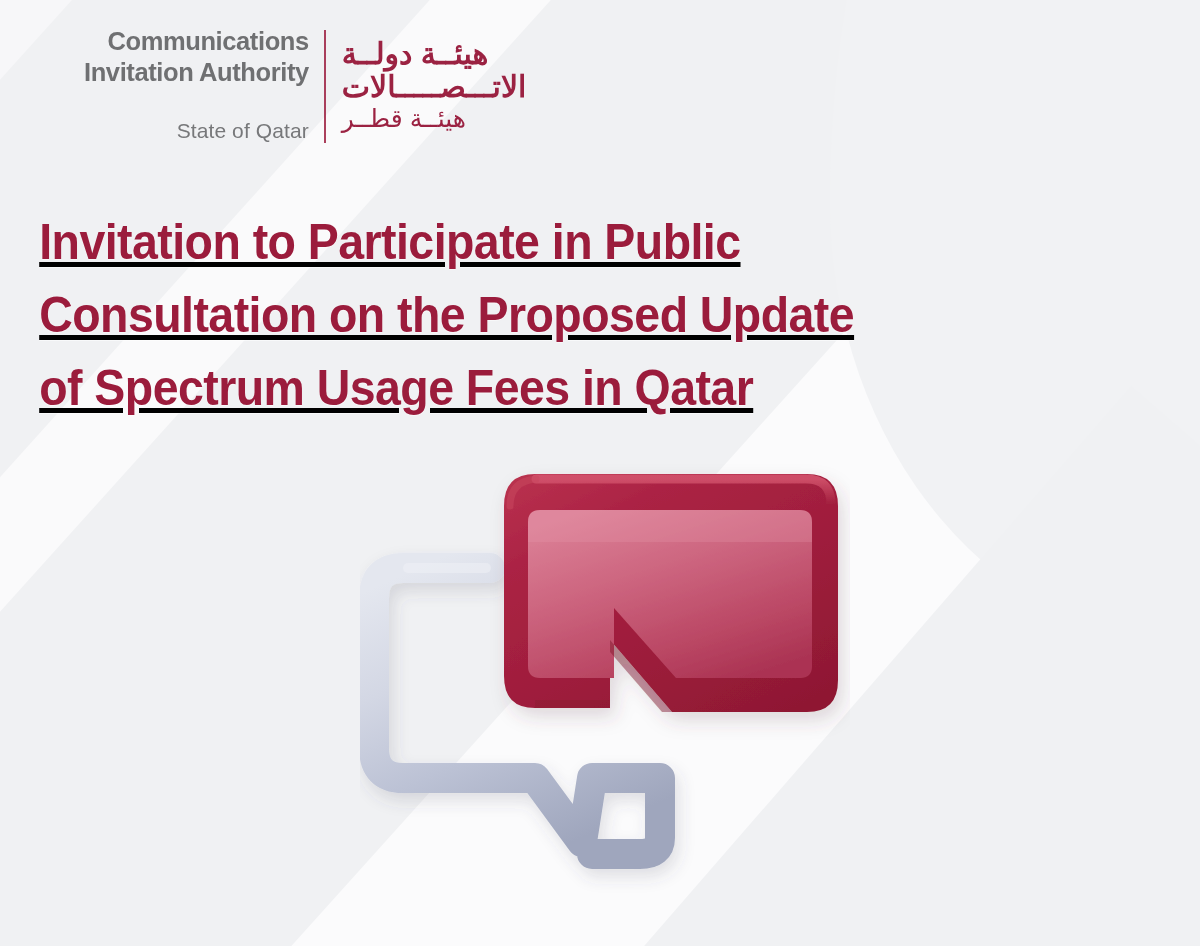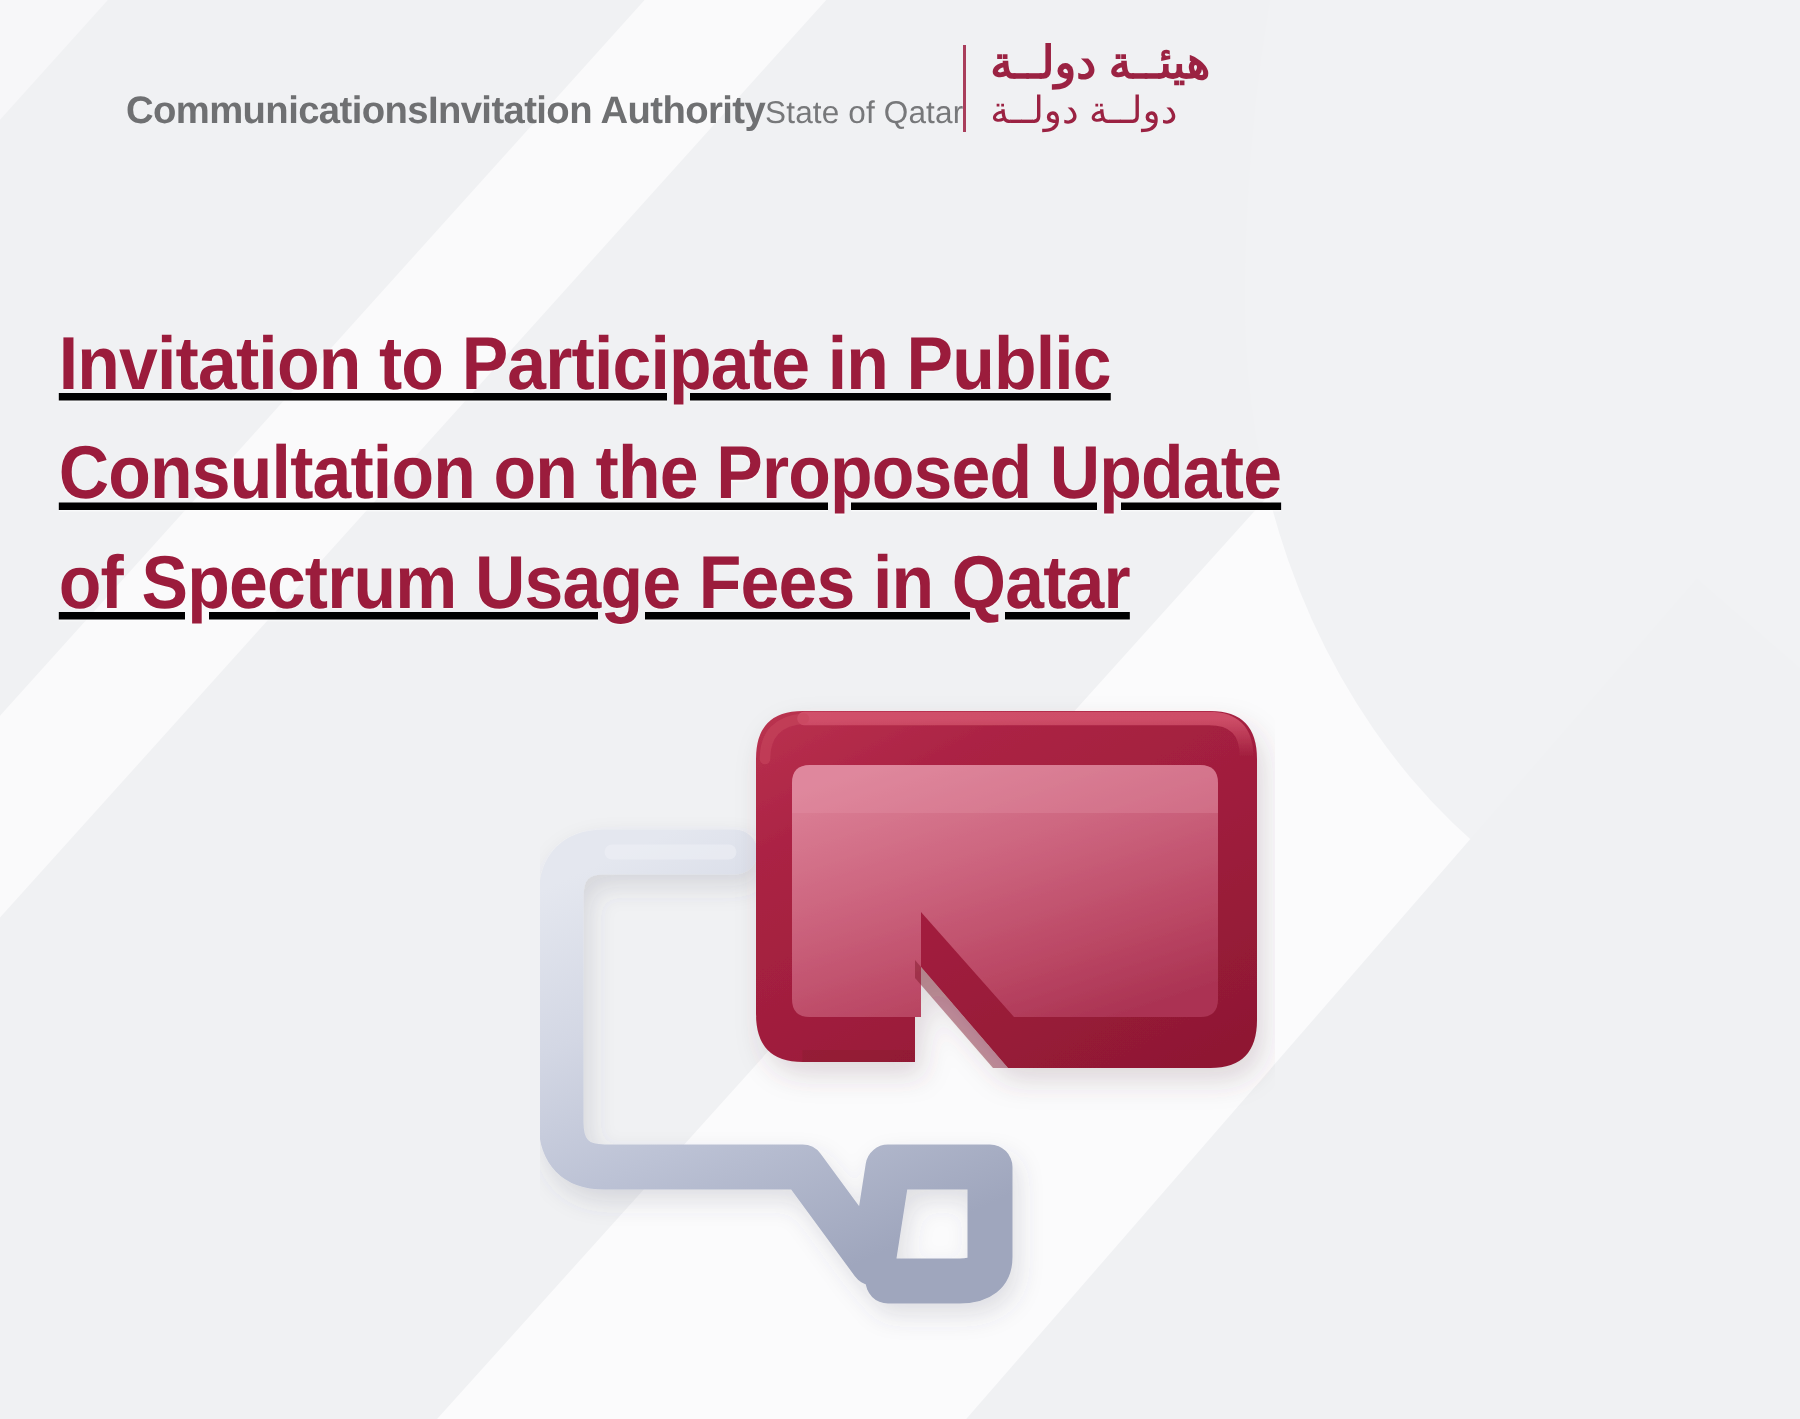--- a/index.html
+++ b/index.html
@@ -70,22 +70,23 @@
     transform:rotate(42deg);
   }
 
   
   #logo {
     position:absolute; left:84px; top:26px;
     display:flex; align-items:stretch;
     z-index:5;
   }
   .logo-en {
-    display:flex; 
+    display:flex; flex-direction:column;
     align-items:flex-end; justify-content:space-between;
+    padding-right:15px;
     color:#6f7072;
   }
   .logo-en .l1, .logo-en .l2 {
     font-size:25.5px; font-weight:bold; line-height:31px;
     letter-spacing:-0.4px; white-space:nowrap;
   }
   .logo-en .l3 {
     font-size:21px; font-weight:normal; line-height:29px;
     letter-spacing:0.1px; white-space:nowrap; color:#77787a;margin-top:28px;
   }
@@ -150,21 +151,22 @@
 
   <div id="logo">
     <div class="logo-en">
       <span class="l1">Communications</span>
       <span class="l2">Invitation Authority</span>
       <span class="l3">State of Qatar</span>
     </div>
     <div class="logo-divider"></div>
     <div class="logo-ar">
       <span class="a1">هيئــة دولــة</span>
-      <span class="a3">دولــة دولــة</span>
+      <span class="a2">الاتـــصـــــالات</span>
+      <span class="a3">هيئــة قطــر</span>
     </div>
   </div>
 
   <div id="headline">
     <span class="hl">Invitation to Participate in Public</span>
     <span class="hl">Consultation on the Proposed Update</span>
     <span class="hl">of Spectrum Usage Fees in Qatar</span>
   </div>
 
   <div id="illustration">

